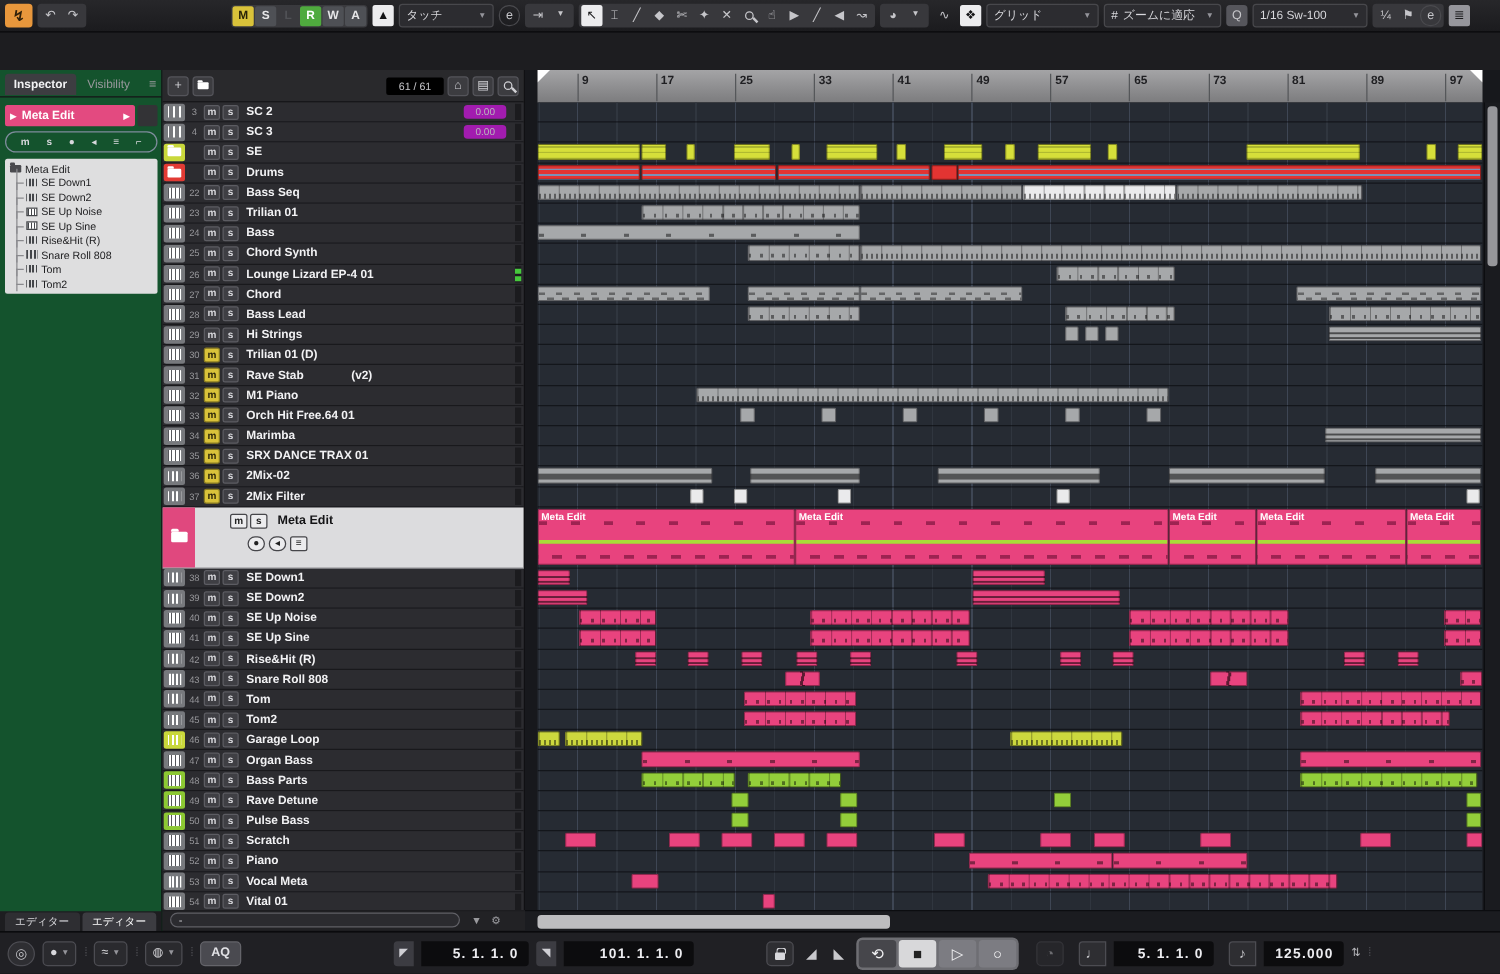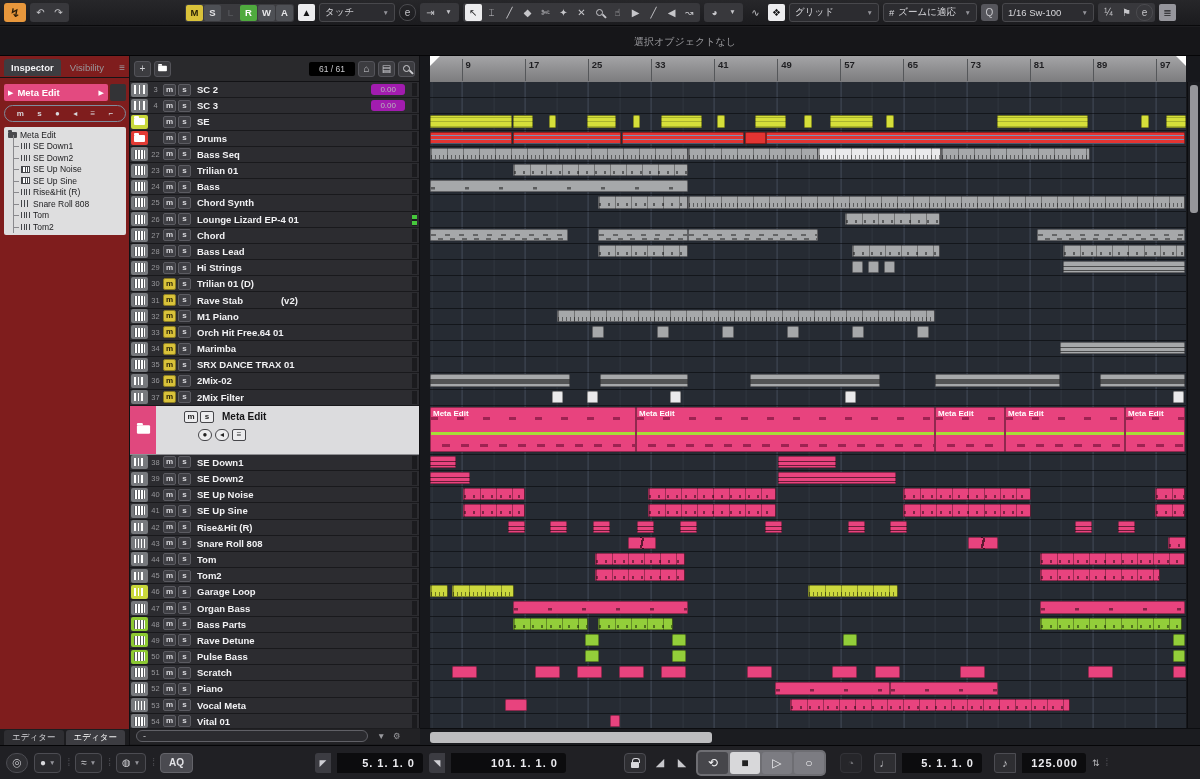--- a/index.html
+++ b/index.html
@@ -23,21 +23,21 @@
 .msl.green{background:#4faa3e;color:#fff}
 .msl.dim{background:#3a3c40;color:#6b6d72}
 .mag{position:relative;width:7px;height:7px;border:1.4px solid currentColor;border-radius:50%;display:inline-block}
 .mag::after{content:"";position:absolute;width:4.5px;height:1.5px;background:currentColor;right:-4px;bottom:-1.5px;transform:rotate(45deg)}
 
 
 #infoline{position:absolute;left:0;top:27px;right:0;height:29px;background:#161619;border-bottom:1px solid #050507}
 #infoline span{position:absolute;left:685px;top:8px;transform:translateX(-50%);color:#9a9a9e;font-size:10px}
 
 
-#inspector{position:absolute;left:0;top:56px;width:130px;bottom:34px;background:#7f1d1d;border-right:1px solid #101013}
+#inspector{position:absolute;left:0;top:56px;width:130px;bottom:34px;background:#14532d;border-right:1px solid #101013}
 .insp-tabs{display:flex;align-items:center;height:22px;padding:2px 4px 0 4px;gap:2px;border-bottom:1px solid #141417}
 .itab{font-size:9.5px;padding:3px 7px;border-radius:3px 3px 0 0;color:#98989c}
 .itab.on{background:#3d3d41;color:#f2f2f4;font-weight:bold}
 .insp-menu{margin-left:auto;color:#9a9a9e;font-size:10px}
 .pinkbar{position:absolute;left:4px;top:28px;width:104px;height:17px;background:#e34a80;border-radius:2px;display:flex;align-items:center;color:#fff;font-size:9.5px;font-weight:bold;padding:0 4px;gap:4px}
 .pinkbar .pr{margin-left:auto;font-size:7px}
 .pinkdark{position:absolute;left:110px;top:28px;width:16px;height:17px;background:#333336;border-radius:2px}
 .ibtns{position:absolute;left:4px;top:49px;width:122px;height:17px;border:1px solid #7e8c9c;border-radius:9px;display:flex;align-items:center;justify-content:space-around;padding:0 5px}
 .ibtn{color:#d8d8dc;font-size:8px;font-weight:bold;line-height:1}
 .tree{position:absolute;left:4px;top:71px;width:122px;height:108px;background:#dededf;border-radius:2px;padding:2px 0 0 4px;overflow:hidden}
@@ -213,23 +213,20 @@
         <span class="car">▼</span>
     </span>
     <span class="tbgroup">
       <span class="tbtn">¼</span>
       <span class="tbtn">⚑</span>
       <span class="tbtn" style="border:1px solid #4a4a4e;border-radius:8px">e</span>
     </span>
     <span class="tbtn light">≣</span>
   </div>
 
-  <div id="infoline">
-    <span>選択オブジェクトなし</span>
-  </div>
 
   <div id="inspector">
     <div class="insp-tabs">
       <span class="itab on">Inspector</span>
       <span class="itab">Visibility</span>
       <span class="insp-menu">≡</span>
     </div>
     <div class="pinkbar">
       <span style="font-size:7px">▶</span>
       <span>Meta Edit</span>
@@ -948,21 +945,21 @@
     <span class="tpgroup">
         <span>◍</span>
         <span class="car">▼</span>
       </span>
     <span class="vsep">⁞</span>
     <span class="aq">AQ</span>
 
     <span class="locflag" style="margin-left:116px">◤</span>
     <span class="tval" style="width:86px">5. 1. 1.  0</span>
     <span class="locflag">◥</span>
-    <span class="tval" style="width:115px">101. 1. 1.  0</span>
+    <span class="tval" style="width:104px">101. 1. 1.  0</span>
 
     <span class="tpbtn" style="margin-left:52px">
         <span class="lockic"></span>
       </span>
     <span class="tpbtn" style="width:16px;background:none;border:none">◢</span>
     <span class="tpbtn" style="width:16px;background:none;border:none">◣</span>
 
     <span class="trg">
       <span class="trgb loop">⟲</span>
       <span class="trgb stop">■</span>

